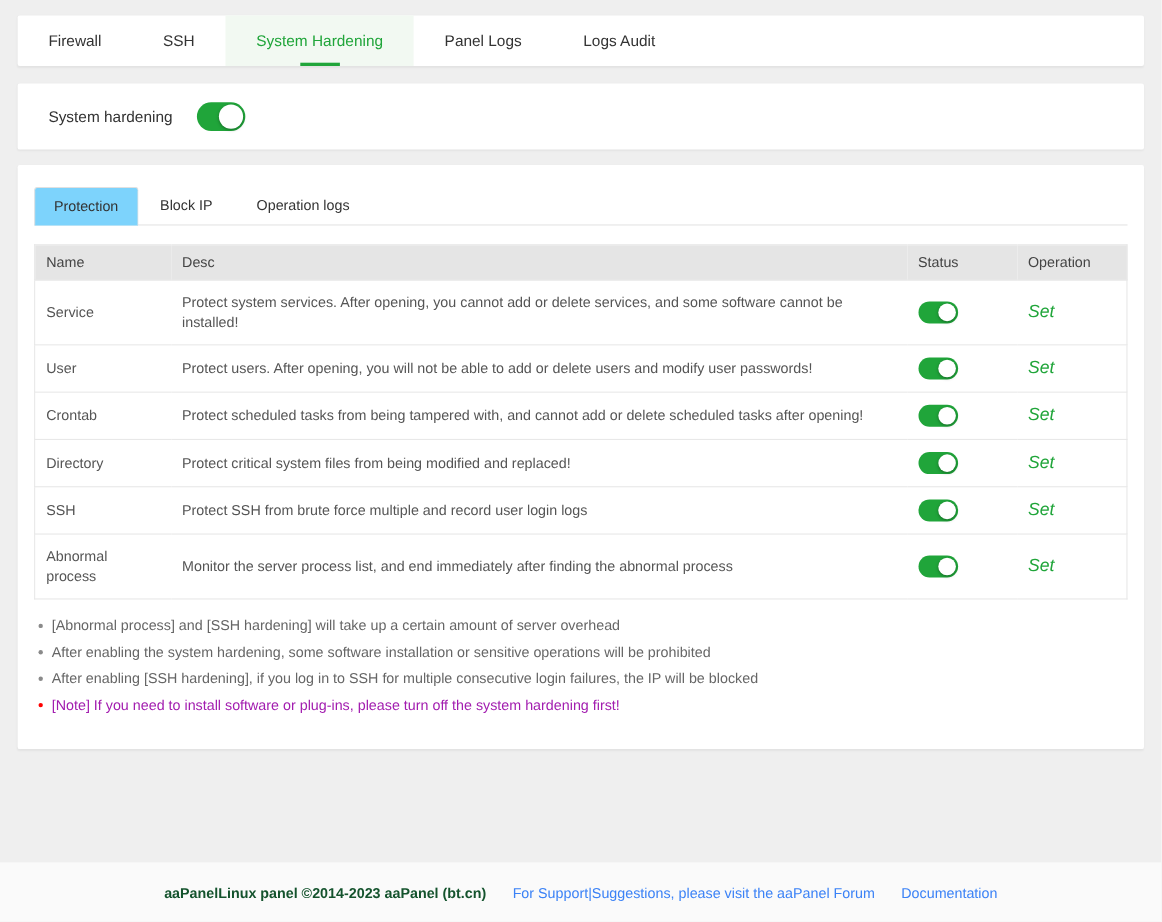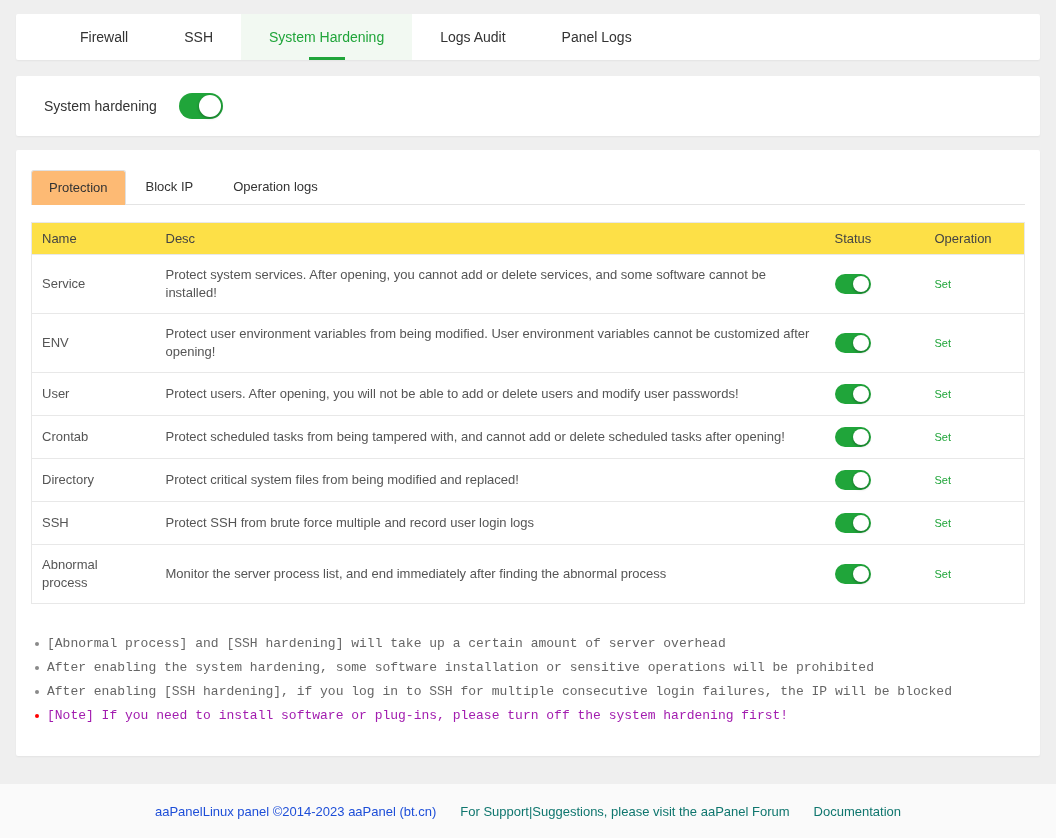--- a/index.html
+++ b/index.html
@@ -17,21 +17,20 @@
     border-radius: 2px;
     box-shadow: 0 1px 2px rgba(0,0,0,0.05);
   }
 
   
   .topbar {
     margin-top: 14px;
     height: 46px;
     display: flex;
     align-items: stretch;
-    padding-left: 36px;
   }
   .top-tab {
     padding: 0 28px;
     line-height: 46px;
     font-size: 14px;
     color: #333;
     cursor: pointer;
     position: relative;
     white-space: nowrap;
   }
@@ -97,21 +96,21 @@
     padding: 0 20px;
     font-size: 13px;
     color: #333;
     cursor: pointer;
     white-space: nowrap;
   }
   .ptab.active {
     height: 35px;
     line-height: 34px;
     margin-bottom: -1px;
-    background: #fdba74;
+    background: #7dd3fc;
     border: 1px solid #e0e0e0;
     border-bottom: none;
     border-radius: 3px 3px 0 0;
     padding: 0 17px;
   }
 
   
   table.protect {
     width: 100%;
     margin-top: 17px;
@@ -121,33 +120,33 @@
   table.protect th, table.protect td {
     border: 1px solid #e8e8e8;
     border-left: none;
     border-right: none;
     text-align: left;
     vertical-align: middle;
   }
   table.protect th:first-child, table.protect td:first-child { border-left: 1px solid #e8e8e8; }
   table.protect th:last-child, table.protect td:last-child { border-right: 1px solid #e8e8e8; }
   table.protect thead th {
-    background: #fde047;
+    background: #e5e5e5;
     font-weight: normal;
     color: #444;
     padding: 8px 10px;
   }
   table.protect td { padding: 11px 10px; color: #555; line-height: 18px; }
   .col-name { width: 124px; }
   .col-status { width: 100px; }
   .col-op { width: 100px; text-align: left; }
-  .set-link { color: #20a53a; text-decoration: none; cursor: pointer; font-size: 11px; }
-
-  
-  .notes { margin-top: 28px; list-style: none; font-family: Liberation Mono, monospace; }
+  .set-link { color: #20a53a; text-decoration: none; cursor: pointer; font-size: 16px; font-style: italic; }
+
+  
+  .notes { margin-top: 12px; list-style: none; }
   .note {
     position: relative;
     padding-left: 16px;
     font-size: 13px;
     color: #666;
     line-height: 24px;
   }
   .note::before {
     content: "";
     position: absolute;
@@ -165,34 +164,34 @@
     left: 0; right: 0;
     top: 784px;
     height: 54px;
     background: #fafafa;
     display: flex;
     align-items: center;
     justify-content: center;
     gap: 24px;
     font-size: 13px;
   }
-  .footer .copyright { color: #1d4ed8; }
-  .footer a { color: #0f766e; text-decoration: none; cursor: pointer; }
+  .footer .copyright { color: #14532d; font-weight: bold; }
+  .footer a { color: #3b82f6; text-decoration: none; cursor: pointer; }
 </style>
 </head>
 <body>
 
 <div class="page">
 
   <div class="card topbar">
       <div class="top-tab">Firewall</div>
       <div class="top-tab">SSH</div>
       <div class="top-tab active">System Hardening</div>
+      <div class="top-tab">Panel Logs</div>
       <div class="top-tab">Logs Audit</div>
-      <div class="top-tab">Panel Logs</div>
     </div>
 
   <div class="card switch-card">
     <span class="switch-label">System hardening</span>
     <div class="toggle">
       <div class="knob"></div>
     </div>
   </div>
 
   <div class="card main-card">
@@ -217,30 +216,20 @@
             <td class="col-name">Service</td>
             <td>Protect system services. After opening, you cannot add or delete services, and some software cannot be installed!</td>
             <td class="col-status">
               <div class="toggle sm">
                 <div class="knob"></div>
               </div>
             </td>
             <td class="col-op"><a class="set-link">Set</a></td>
           </tr>
           <tr>
-            <td class="col-name">ENV</td>
-            <td>Protect user environment variables from being modified. User environment variables cannot be customized after opening!</td>
-            <td class="col-status">
-              <div class="toggle sm">
-                <div class="knob"></div>
-              </div>
-            </td>
-            <td class="col-op"><a class="set-link">Set</a></td>
-          </tr>
-          <tr>
             <td class="col-name">User</td>
             <td>Protect users. After opening, you will not be able to add or delete users and modify user passwords!</td>
             <td class="col-status">
               <div class="toggle sm">
                 <div class="knob"></div>
               </div>
             </td>
             <td class="col-op"><a class="set-link">Set</a></td>
           </tr>
           <tr>

